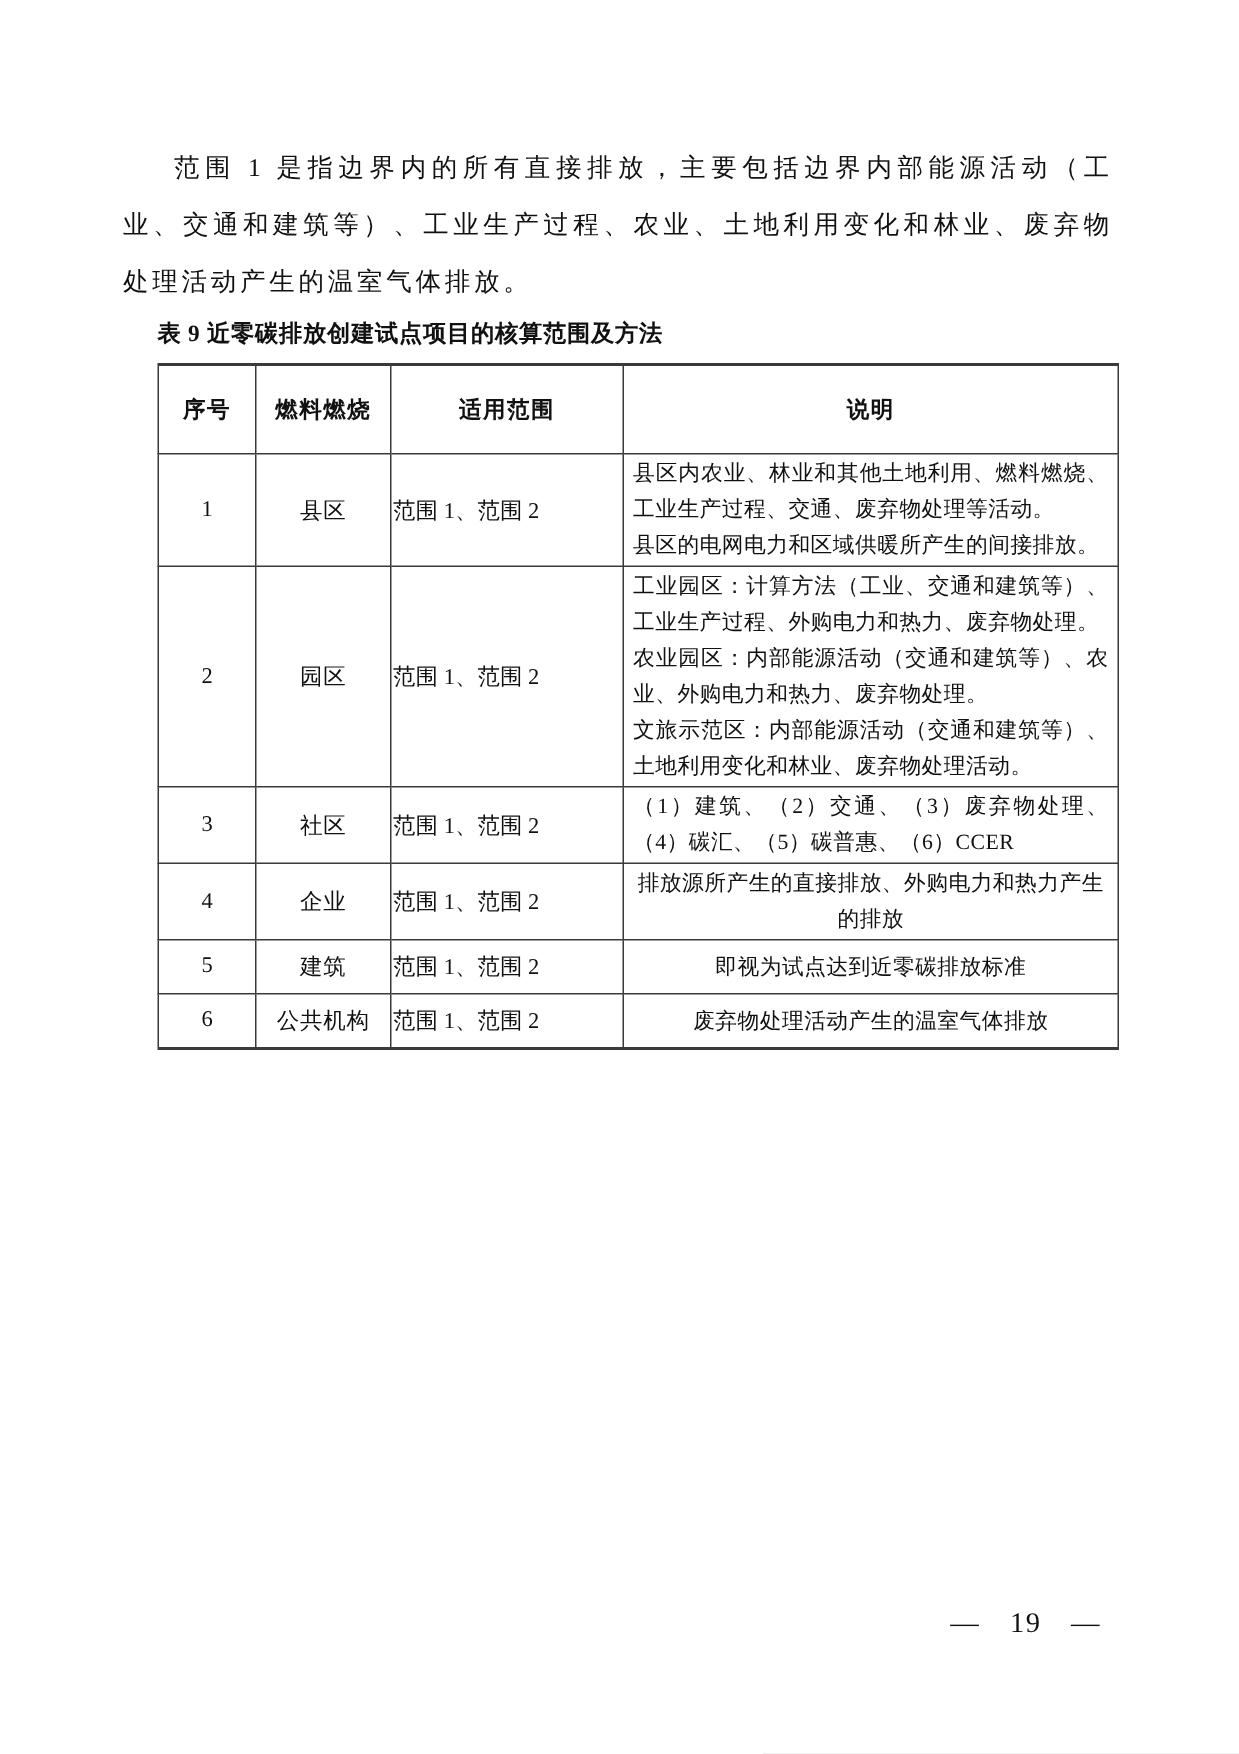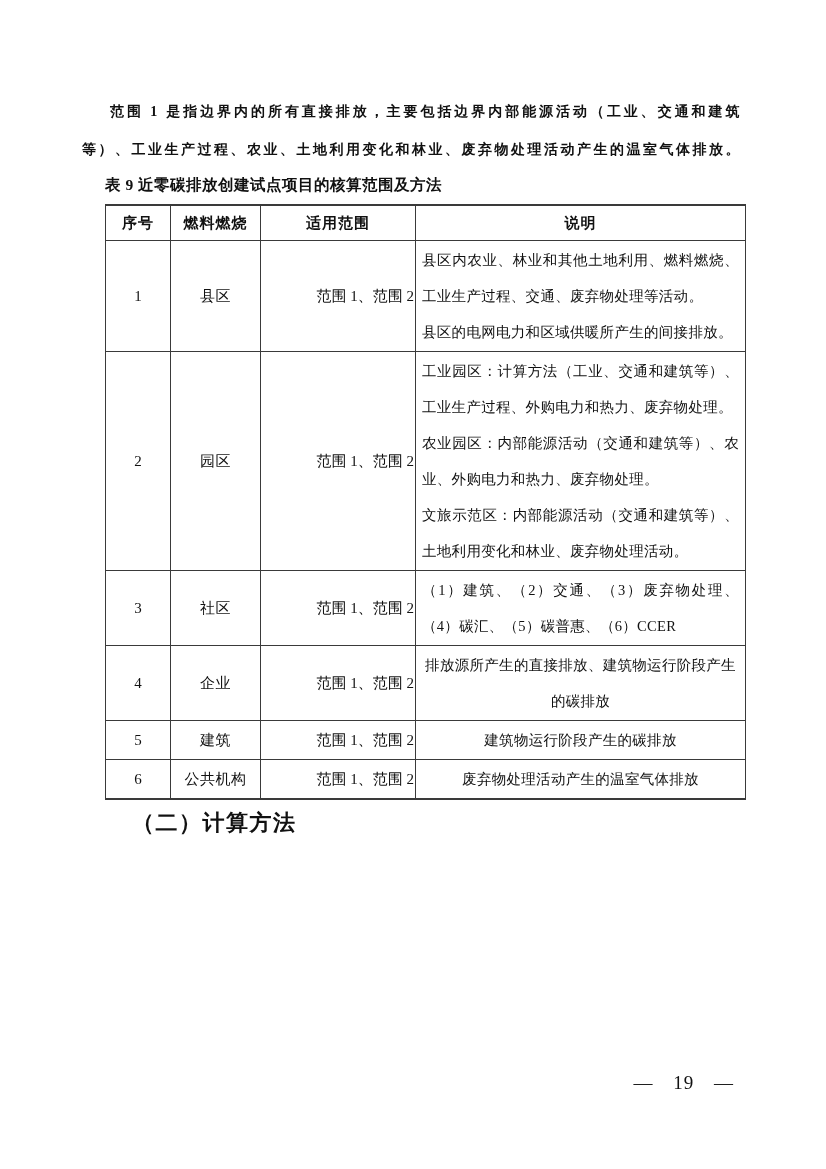--- a/index.html
+++ b/index.html
@@ -9,27 +9,26 @@
     margin:0 auto;
     background:#ffffff;
     color:#111111;
     font-family:"Liberation Serif","DejaVu Serif",serif;
     overflow:hidden;
   }
   .content { position:absolute; left:82px; top:93px; width:660px; }
 
   .body-para {
     margin:0;
-    font-size:14px;
+    font-size:17px;
     line-height:38px;
     letter-spacing:2.5px;
     text-align:justify;
     text-justify:inter-ideograph;
     text-indent:2em;
-    font-weight:bold;
   }
 
   .table-caption {
     margin:5px 0 0 23px;
     width:620px;
     font-weight:bold;
     font-size:15.5px;
     line-height:22px;
     letter-spacing:0.5px;
   }
@@ -37,27 +36,27 @@
   table.scope-table {
     margin:8px 0 0 23px;
     width:620px;
     border-collapse:collapse;
     table-layout:fixed;
   }
   table.scope-table { border-top:2px solid #3a3a3a; border-bottom:2px solid #3a3a3a; }
   .scope-table th, .scope-table td { border:1px solid #3a3a3a; vertical-align:middle; }
   .scope-table th {
     font-size:15px; font-weight:bold; height:34px;
-    letter-spacing:1px; text-align:center; padding:0 2px;
+    letter-spacing:1px; text-align:center; padding:12px 2px;
   }
   .c-no    { width:60px;  text-align:center; font-size:15px; }
   .c-type  { width:85px;  text-align:center; font-size:15px; letter-spacing:0.5px; }
-  .c-scope { width:150px; text-align:right; font-size:15px; }
+  .c-scope { width:150px; text-align:left; font-size:15px; }
   .c-desc  { width:325px; font-size:14.5px; padding:1px 6px; }
-  .c-desc p { margin:0; line-height:36px; letter-spacing:0.3px; }
+  .c-desc p { margin:0; line-height:24px; letter-spacing:0.3px; }
   .c-desc.just { text-align:justify; text-justify:inter-ideograph; }
   .c-desc.ctr  { text-align:center; }
   .scope-table tbody tr.short td { height:33px; }
 
   .section-heading {
     margin:9px 0 0 50px;
     font-size:22px;
     line-height:28px;
     font-weight:bold;
     letter-spacing:1.5px;
@@ -119,41 +118,40 @@
           <td class="c-scope">范围 1、范围 2</td>
           <td class="c-desc just">
             <p>（1）建筑、（2）交通、（3）废弃物处理、（4）碳汇、（5）碳普惠、（6）CCER</p>
           </td>
         </tr>
         <tr>
           <td class="c-no">4</td>
           <td class="c-type">企业</td>
           <td class="c-scope">范围 1、范围 2</td>
           <td class="c-desc ctr">
-            <p>排放源所产生的直接排放、建筑物运行阶段产生的碳排放</p>
+            <p>排放源所产生的直接排放、外购电力和热力产生的排放</p>
           </td>
         </tr>
         <tr class="short">
           <td class="c-no">5</td>
           <td class="c-type">建筑</td>
           <td class="c-scope">范围 1、范围 2</td>
           <td class="c-desc ctr">
-            <p>建筑物运行阶段产生的碳排放</p>
+            <p>即视为试点达到近零碳排放标准</p>
           </td>
         </tr>
         <tr class="short">
           <td class="c-no">6</td>
           <td class="c-type">公共机构</td>
           <td class="c-scope">范围 1、范围 2</td>
           <td class="c-desc ctr">
             <p>废弃物处理活动产生的温室气体排放</p>
           </td>
         </tr>
       </tbody>
     </table>
 
-    <div class="section-heading">（二）计算方法</div>
 
 
   </div>
 
   <div class="page-number">— 19 —</div>
 </div>
 
 </body></html>

